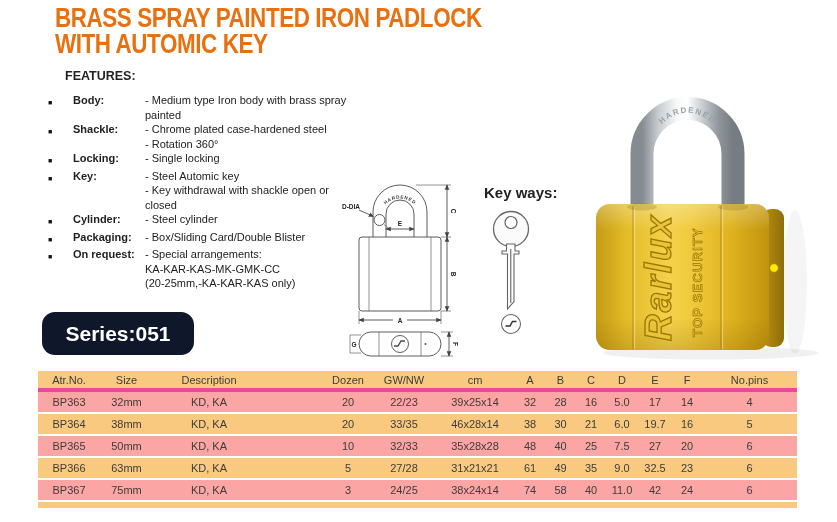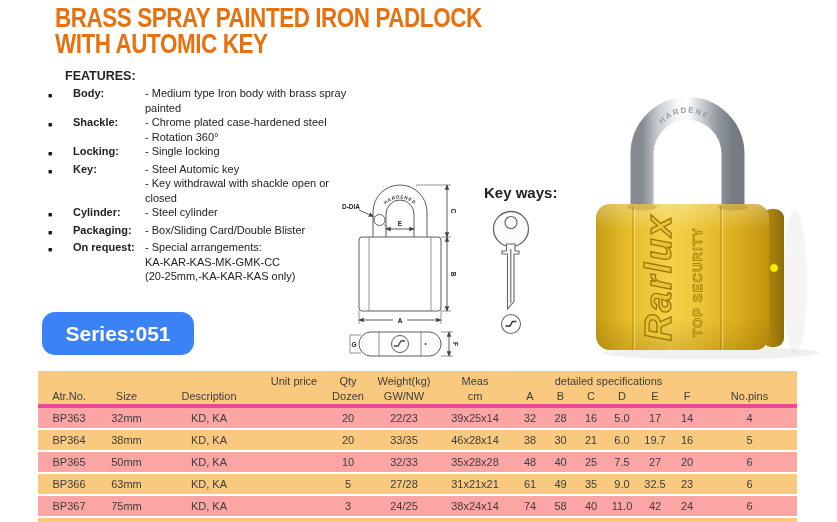--- a/index.html
+++ b/index.html
@@ -6,36 +6,36 @@
   .stage{position:relative;width:837px;height:522px;background:#fff;overflow:hidden;
          font-family:"Liberation Sans",sans-serif;color:#222;padding-left:22px;}
 
   
   .title{position:absolute;left:55px;top:5px;color:#E8700F;font-weight:bold;
          font-size:27px;line-height:26px;letter-spacing:-0.5px;white-space:nowrap;
          transform:scaleX(.83);transform-origin:0 0;}
 
   
   .features{position:absolute;left:48px;top:69px;width:300px;font-size:11px;}
-  .features-heading{font-weight:bold;font-size:12.5px;margin-left:17px;margin-bottom:3px;}
+  .features-heading{font-weight:bold;font-size:12.5px;margin-left:17px;margin-bottom:10px;}
   .feat-row{display:flex;line-height:14.5px;}
   .feat-bullet{width:13px;font-size:7px;padding-top:3px;color:#111;}
   .feat-label{width:72px;font-weight:bold;margin-left:12px;}
   .feat-lines{flex:1;}
 
   
   .diagram{position:absolute;left:341px;top:171px;}
   .keyways{position:absolute;left:484px;top:184px;}
   .keyways-heading{font-weight:bold;font-size:15px;margin-bottom:4px;}
 
   
   .photo{position:absolute;left:571px;top:57px;}
 
   
-  .badge{position:absolute;left:42px;top:312px;width:152px;height:43px;background:#3b82f6;
+  .badge{position:absolute;left:42px;top:312px;width:152px;height:43px;background:#0f172a;
          border-radius:13px;display:flex;align-items:center;justify-content:center;}
   .badge span{color:#fff;font-weight:bold;font-size:21px;}
 
   
   .spec-wrap{position:absolute;left:38px;top:371px;width:759px;}
   table.spec{border-collapse:collapse;table-layout:fixed;width:759px;font-size:11px;color:#3d3d3d;}
   table.spec td{padding:0;text-align:center;overflow:hidden;white-space:nowrap;}
   thead td{background:#F8C97E;}
   thead tr.h1 td{height:16px;vertical-align:bottom;}
   thead tr.h2 td{height:17px;vertical-align:middle;border-bottom:4px solid #ec4899;}
@@ -275,29 +275,20 @@
           <col style="width:80px">
         <col style="width:30px">
           <col style="width:31px">
           <col style="width:30px">
         <col style="width:32px">
           <col style="width:34px">
           <col style="width:30px">
           <col style="width:95px">
       </colgroup>
       <thead>
-        <tr class="h1">
-          <td colspan="3"></td>
-          <td>Unit price</td>
-          <td>Qty</td>
-          <td>Weight(kg)</td>
-          <td>Meas</td>
-          <td colspan="6">detailed specifications</td>
-          <td></td>
-        </tr>
         <tr class="h2">
           <td class="al p1">Atr.No.</td>
           <td class="al p2">Size</td>
           <td class="al p3">Description</td>
           <td></td>
           <td>Dozen</td>
           <td>GW/NW</td>
           <td>cm</td>
           <td>A</td>
           <td>B</td>

